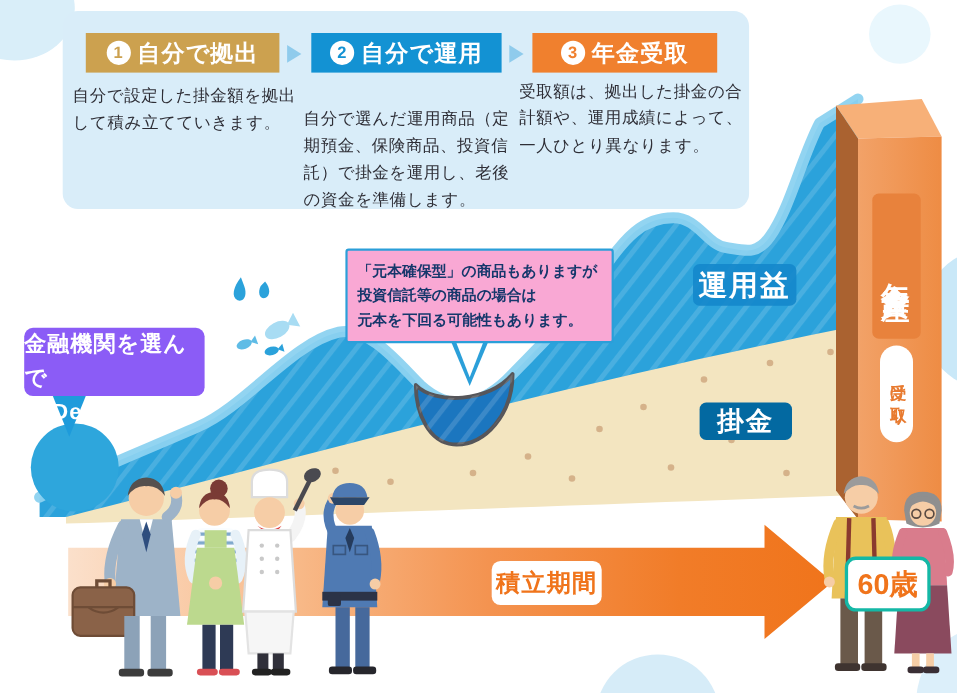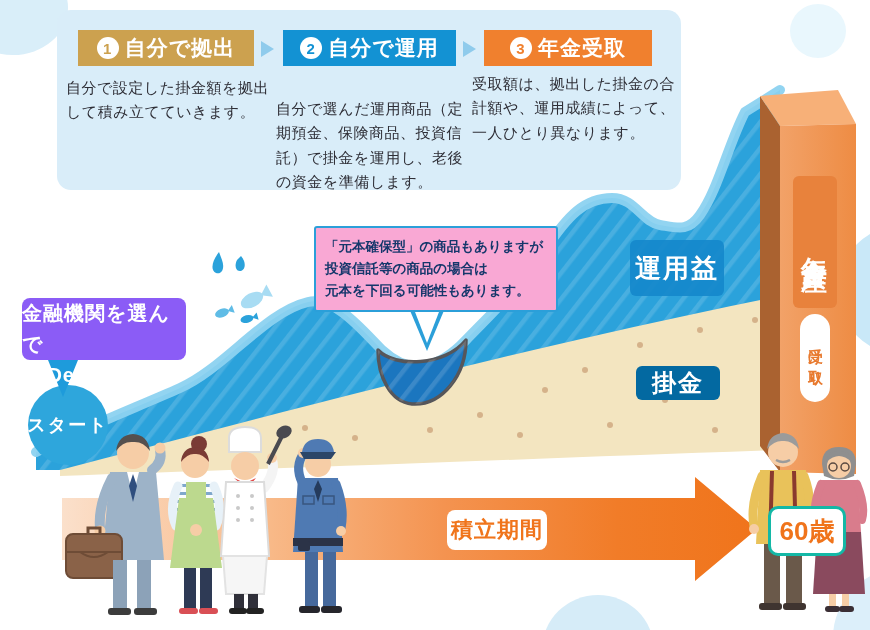--- a/index.html
+++ b/index.html
@@ -261,27 +261,26 @@
       <path d="M821,484 Q812,506 816,520" stroke="#D97C8C" stroke-width="8" fill="none" stroke-linecap="round"></path>
       <path d="M857,484 Q866,506 862,520" stroke="#D97C8C" stroke-width="8" fill="none" stroke-linecap="round"></path>
       <path d="M817,532 L861,532 L865,594 L813,594 Z" fill="#8A4A5E"></path>
       <rect x="829" y="594" width="7" height="15" fill="#F6CDA6"></rect>
         <rect x="842" y="594" width="7" height="15" fill="#F6CDA6"></rect>
       <rect x="825" y="606" width="15" height="6" rx="3" fill="#3A2E34"></rect>
         <rect x="839" y="606" width="15" height="6" rx="3" fill="#3A2E34"></rect>
     </g>
   </svg>
 
-  <div class="lab" style="left:630px;top:240px;width:94px;height:56px;background:rgba(20,135,203,.9);font-size:26px;letter-spacing:2px;">運用益</div>
+  <div class="lab" style="left:630px;top:240px;width:94px;height:38px;background:rgba(20,135,203,.9);font-size:26px;letter-spacing:2px;">運用益</div>
   <div class="lab" style="left:636px;top:366px;width:84px;height:34px;background:#0369a1;font-size:24px;letter-spacing:2px;">掛金</div>
 
   <div class="lab v" style="left:793px;top:176px;width:44px;height:132px;background:#E8823C;font-size:26px;letter-spacing:3px;">年金資産</div>
   <div class="whitebox v" style="left:800px;top:314px;width:30px;height:88px;border-radius:15px;color:#E87A2F;font-size:15px;letter-spacing:2px;">受け取り</div>
 
-  <div class="lab" style="left:22px;top:412px;width:92px;height:26px;background:transparent;font-size:18px;letter-spacing:2px;">スタート</div>
 
   <div class="whitebox" style="left:447px;top:510px;width:100px;height:40px;border-radius:8px;font-size:22px;letter-spacing:1px;">積立期間</div>
 
   <div class="whitebox" style="left:768px;top:506px;width:72px;height:44px;border:3px solid #14b8a6;border-radius:10px;font-size:26px;">60歳</div>
 
   <div class="tail" style="left:406px;top:301px;border-left:21px solid transparent;border-right:21px solid transparent;border-top:50px solid #2B9FD9;"></div>
   <div class="tail" style="left:410px;top:299px;border-left:17px solid transparent;border-right:17px solid transparent;border-top:44px solid #ffffff;z-index:4;"></div>
   <div class="callout">
     <div>「元本確保型」の商品もありますが</div>
     <div>投資信託等の商品の場合は</div>

